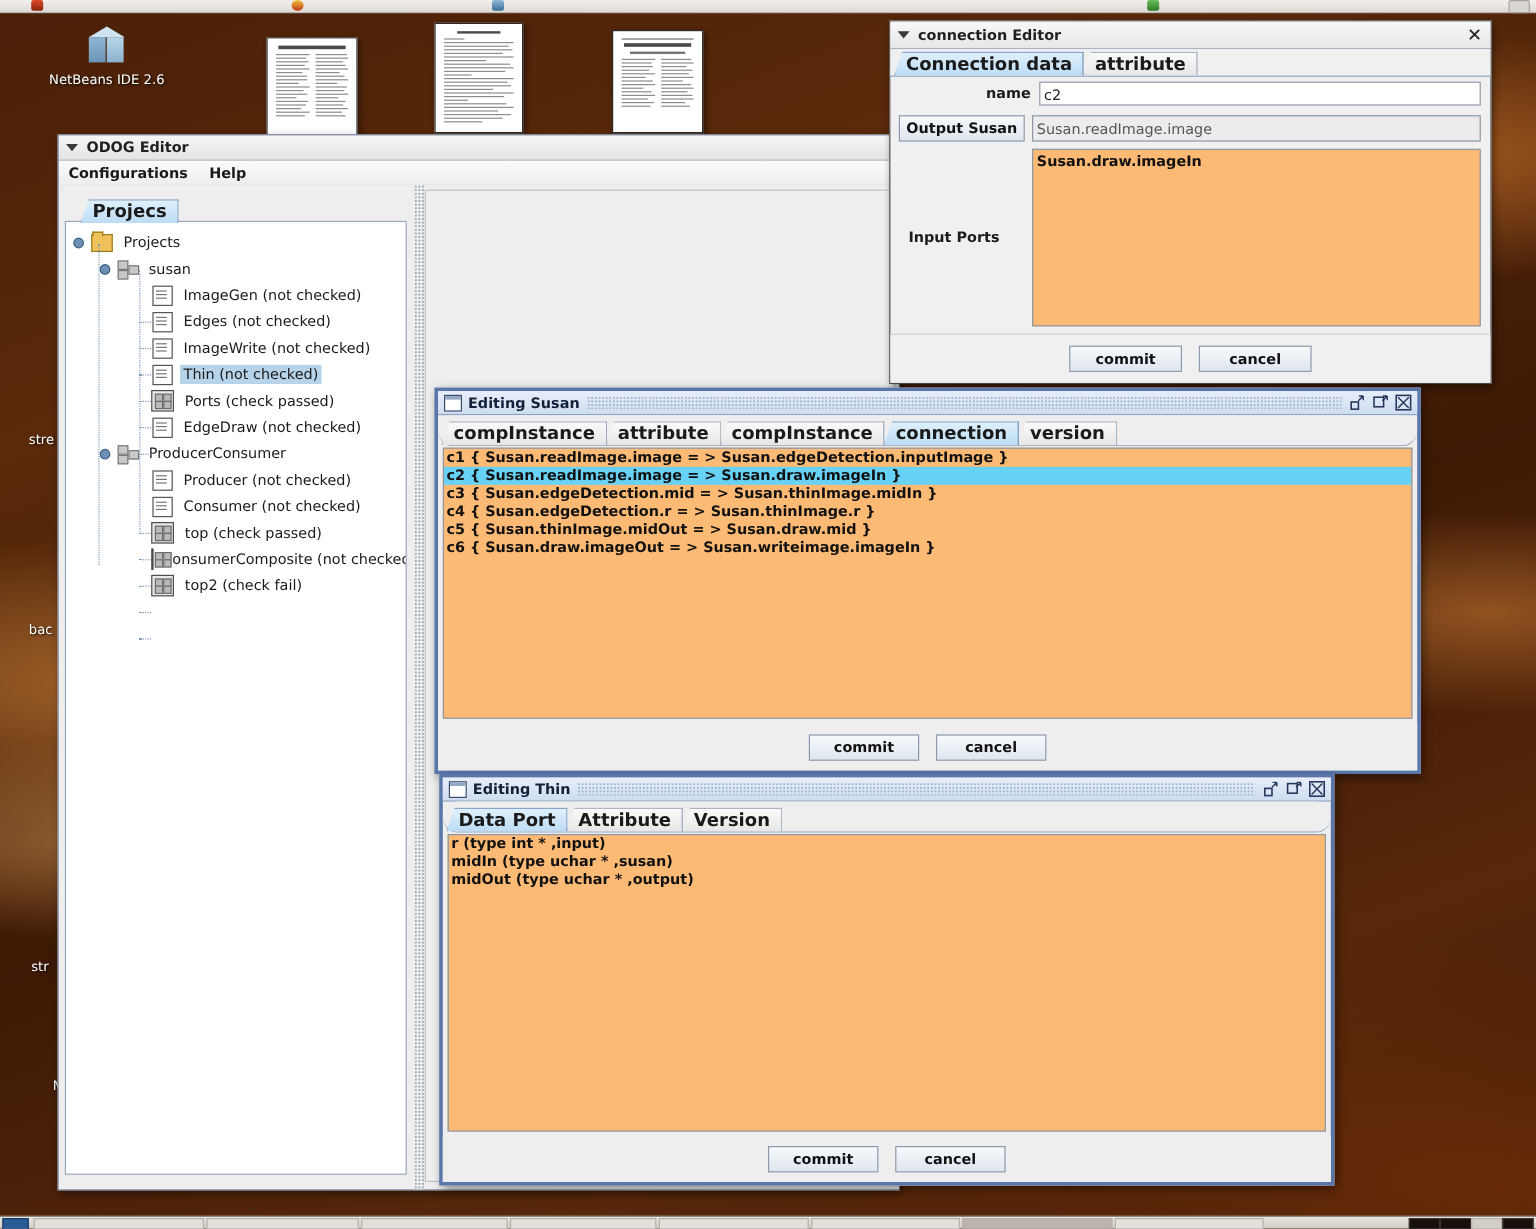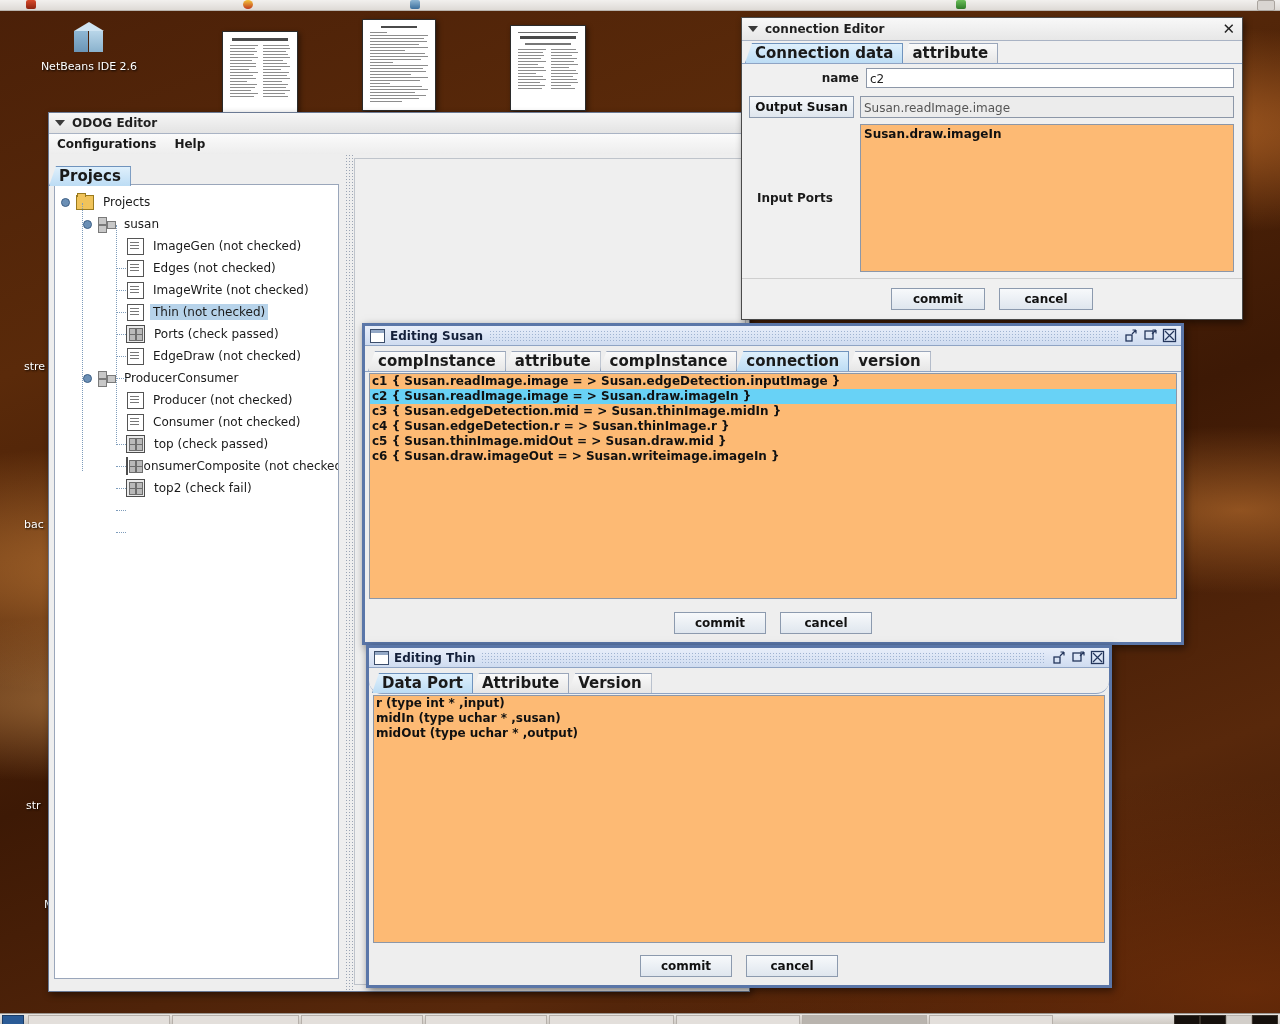--- a/index.html
+++ b/index.html
@@ -264,21 +264,21 @@
     <span>ODOG Editor</span>
   </div>
   <div style="height:20px;background:linear-gradient(#fbfbfb,#ededed);border-bottom:1px solid #c3c3c3;display:flex;align-items:center;padding-left:8px;gap:18px;">
     <span style="font-size:12px;font-weight:bold;color:#1a1a1a;">Configurations</span>
     <span style="font-size:12px;font-weight:bold;color:#1a1a1a;">Help</span>
   </div>
 
   <div style="position:absolute;left:0;top:41px;right:0;bottom:0;background:#eeeeee;display:flex;">
 
     <div style="width:296px;position:relative;">
-      <div class="tabrow" style="border-bottom:none;background:transparent;padding-left:0;padding-top:6px;height:26px;align-items:flex-end;text-align:right;">
+      <div class="tabrow" style="border-bottom:none;background:transparent;padding-left:18px;padding-top:6px;height:26px;align-items:flex-end;text-align:right;">
         <div class="tab sel">Projecs</div>
       </div>
       <div class="treebox" style="position:absolute;left:5px;top:30px;right:6px;bottom:12px;">
         <div style="position:absolute;left:0;top:0;right:0;bottom:0;padding:6px 0 0 0;">
 
           <div class="tnode" style="padding-left:6px;">
             <span class="knob" style="margin-right:6px;"></span>
             <span class="folder" style="margin-right:6px;"></span>
             <span class="lbl">Projects</span>
           </div>
@@ -484,21 +484,21 @@
       </span>
       <span class="ifbtn">
         <svg width="15" height="15" viewBox="0 0 15 15">
             <rect x="1.5" y="1.5" width="12" height="12" fill="none" stroke="#24365c" stroke-width="1.3"></rect>
             <path d="M3 3 L12 12 M12 3 L3 12" stroke="#24365c" stroke-width="1.2"></path>
           </svg>
       </span>
     </span>
   </div>
 
-  <div class="tabrow" style="height:23px;padding-top:2px;">
+  <div class="tabrow" style="height:23px;padding-top:2px;border-radius:13px;">
     <div class="tab">compInstance</div>
     <div class="tab">attribute</div>
     <div class="tab">compInstance</div>
     <div class="tab sel">connection</div>
     <div class="tab">version</div>
   </div>
 
   <div class="listbox" style="position:absolute;left:4px;top:47px;right:4px;height:224px;">
     <div class="listrow">c1 { Susan.readImage.image = &gt; Susan.edgeDetection.inputImage }</div>
     <div class="listrow sel">c2 { Susan.readImage.image = &gt; Susan.draw.imageIn }</div>

